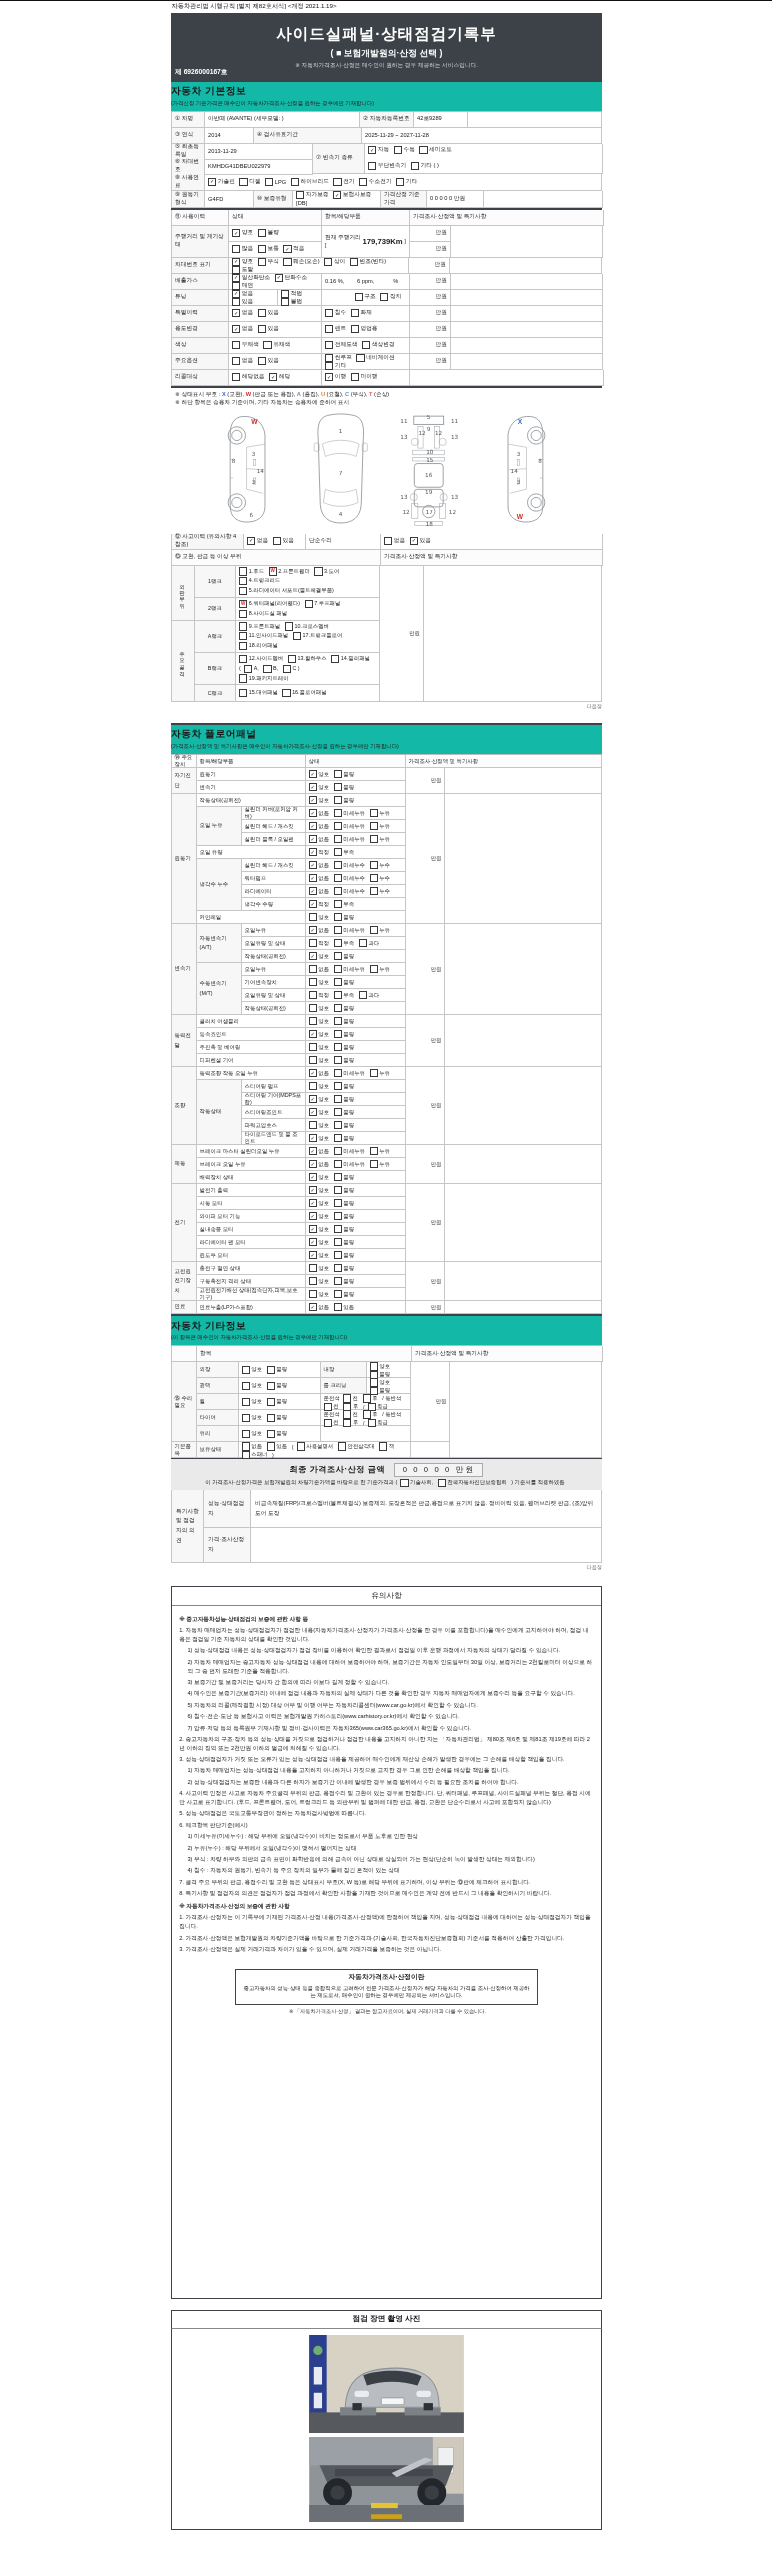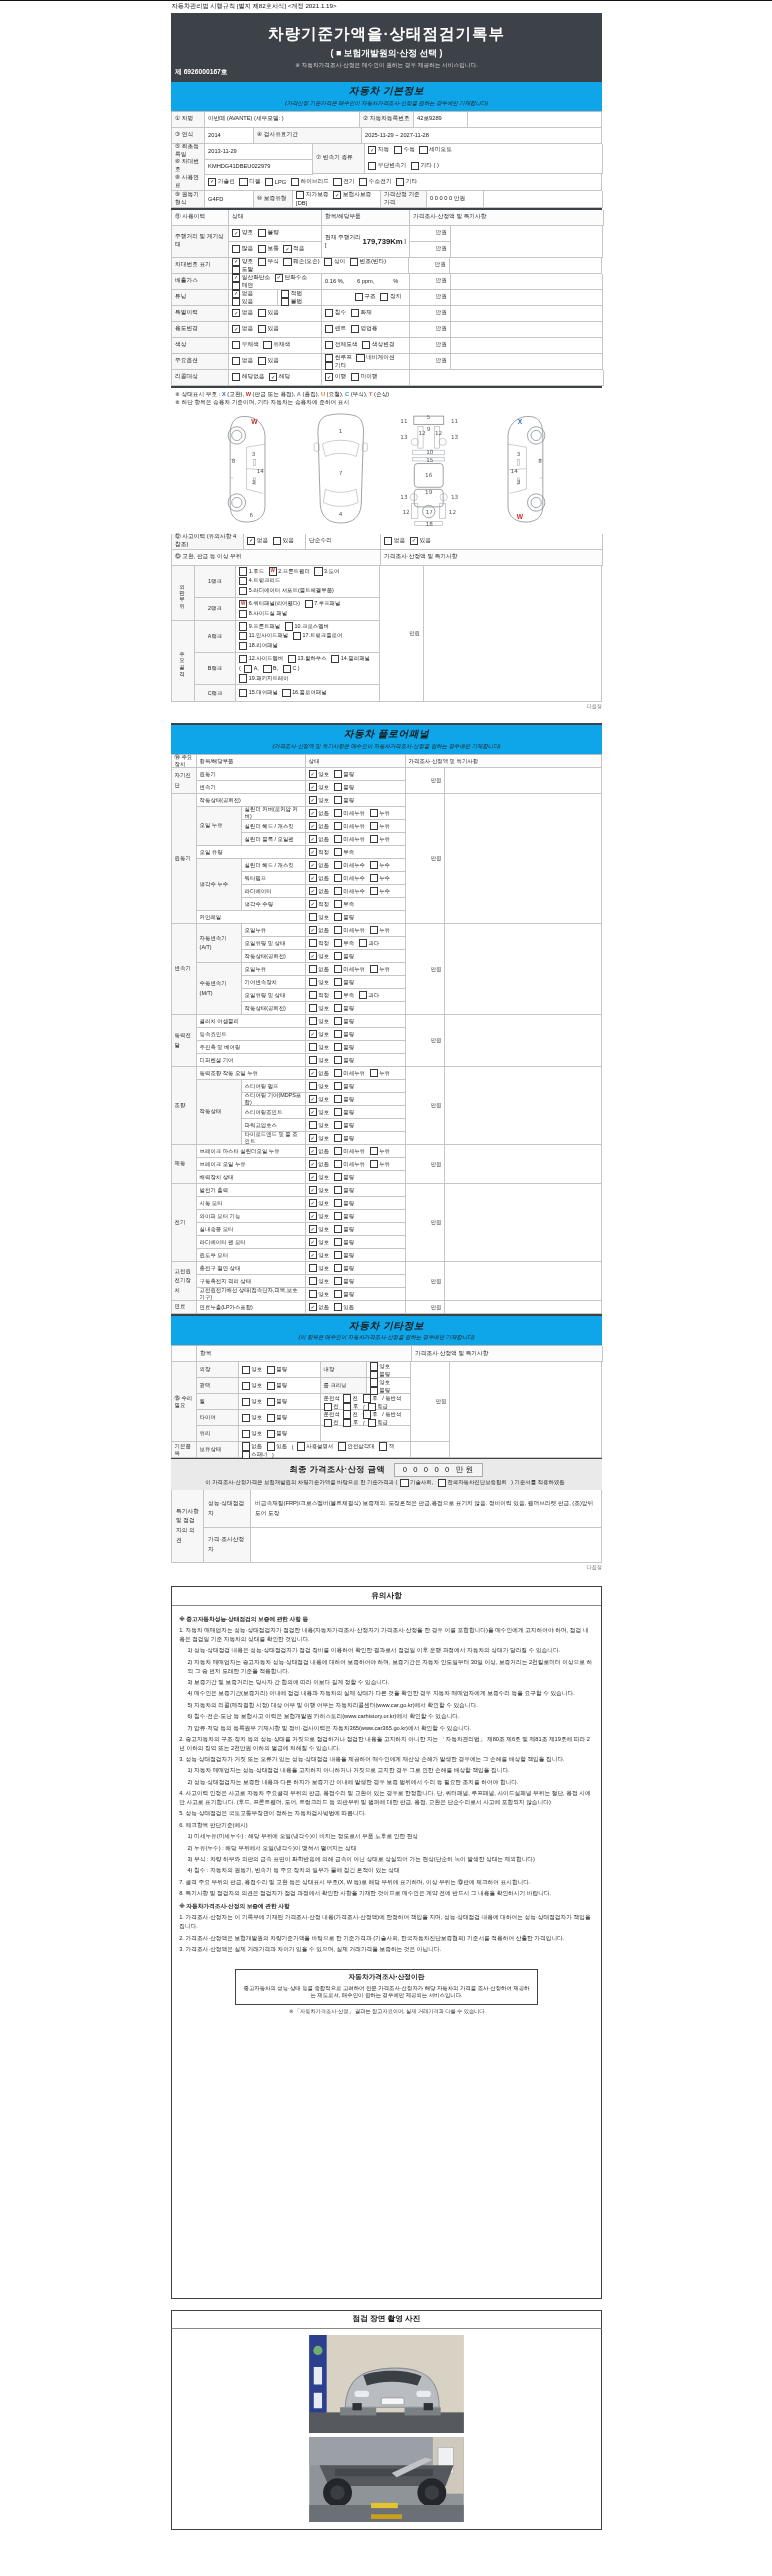--- a/index.html
+++ b/index.html
@@ -9,21 +9,21 @@
   .form-ref{width:431px;margin:0 auto;font-size:6.2px;padding:1px 0 1.5px 1px;color:#111;}
   
   .masthead{position:relative;background:#3d4249;color:#fff;height:67px;text-align:center;}
   .m-title{padding-top:11.3px;font-size:15.5px;font-weight:bold;letter-spacing:1px;}
   .m-sub{font-size:8.8px;font-weight:bold;margin-top:3.1px;}
   .m-note{font-size:5.7px;color:#d6d8db;margin-top:2.1px;}
   .m-docno{position:absolute;left:4.1px;bottom:2.6px;font-size:6.7px;font-weight:bold;}
   
   .block{border-top:2.1px solid #3d4249;}
   .block:last-of-type{border-bottom:2.1px solid #3d4249;}
-  .sec-head{background:#0ea5e9;text-align:center;padding:3.6px 0 4.1px 0;border-bottom:0.5px solid #bbb;font-style:italic;}
+  .sec-head{background:#14b8a6;padding:3.6px 0 4.1px 0;border-bottom:0.5px solid #bbb;}
   .sec-title{font-size:9.8px;font-weight:bold;letter-spacing:0.5px;}
   .sec-note{font-size:5.4px;margin-top:1.5px;color:#222;}
   
   .band{display:grid;border-left:0.5px solid #c6c6c6;background:#fff;}
   .band > div{border-right:0.5px solid #c6c6c6;border-bottom:0.5px solid #c6c6c6;font-size:5.7px;
     display:flex;align-items:center;padding:0 3.1px;min-height:15px;}
   .lblc{background:#f7f7f7;color:#222;}
   .hcell{background:#fcfcfc;color:#222;}
   .pricec{justify-content:flex-end;color:#333;}
   .centerc{justify-content:center;}
@@ -63,21 +63,21 @@
   .final-band{background:#eaeaea;border-top:1.5px solid #3d4249;padding:3.1px 0 3.6px 0;text-align:center;}
   .final-line{display:flex;justify-content:center;align-items:center;gap:9.3px;}
   .final-label{font-size:8.2px;font-weight:bold;letter-spacing:0.5px;}
   .final-value{font-size:7.7px;background:#f4f4f4;border:0.5px solid #aaa;padding:1px 7.2px;letter-spacing:2.1px;}
   .final-note{font-size:5.4px;margin-top:2.1px;display:flex;justify-content:center;}
   
   .pager{width:431px;margin:1px auto 0 auto;text-align:right;font-size:5.2px;color:#666;}
   .gap24{height:12.4px;} .gap30{height:15.5px;} .gap20{height:10.3px;}
   
   .notice-block{border:1px solid #3d4249;height:711px;overflow:hidden;}
-  .notice-title{border-bottom:0.5px solid #888;text-align:center;font-size:7.7px;font-weight:bold;padding:3.6px 0;background:#fff;}
+  .notice-title{border-bottom:0.5px solid #888;text-align:center;font-size:7.7px;font-weight:normal;padding:3.6px 0;background:#fff;}
   .notice-body{padding:5.2px 7.2px;font-size:5.7px;line-height:8.8px;}
   .nline{margin-bottom:2.6px;}
   .nline.ind1{padding-left:8.2px;}
   .nline.nb{font-weight:bold;margin-top:4.1px;}
   .p-box{width:289px;margin:7.2px auto 0 auto;border:0.8px solid #444;padding:3.6px 6.2px;text-align:center;}
   .p-box-title{font-size:6.7px;font-weight:bold;margin-bottom:2.1px;}
   .p-box-line{font-size:5.4px;line-height:7.7px;}
   .after-lines{width:431px;margin:3.1px auto 0 auto;font-size:5.2px;color:#333;text-align:center;}
   
   .photo-head{border:1px solid #3d4249;border-bottom:0.5px solid #888;background:#fff;text-align:center;font-size:7.7px;font-weight:bold;padding:3.6px 0;}
@@ -85,21 +85,21 @@
   .big-num{font-size:7.7px;font-weight:bold;}
 </style>
 </head>
 <body>
 
 <div class="page">
   <div class="form-ref">자동차관리법 시행규칙 [별지 제82호서식] &lt;개정 2021.1.19&gt;</div>
   <div class="doc">
 
     <div class="masthead">
-      <div class="m-title">차량기준가액을·상태점검기록부</div>
+      <div class="m-title">사이드실패널·상태점검기록부</div>
       <div class="m-sub">( ■ 보험개발원의·산정 선택 )</div>
       <div class="m-note">※ 자동차가격조사·산정은 매수인이 원하는 경우 제공하는 서비스입니다.</div>
       <div class="m-docno">제 6926000167호</div>
     </div>
 
     <div class="block">
       <div class="sec-head">
         <div class="sec-title">자동차 기본정보</div>
         <div class="sec-note">(가격산정 기준가격은 매수인이 자동차가격조사·산정을 원하는 경우에만 기재합니다)</div>
       </div>

